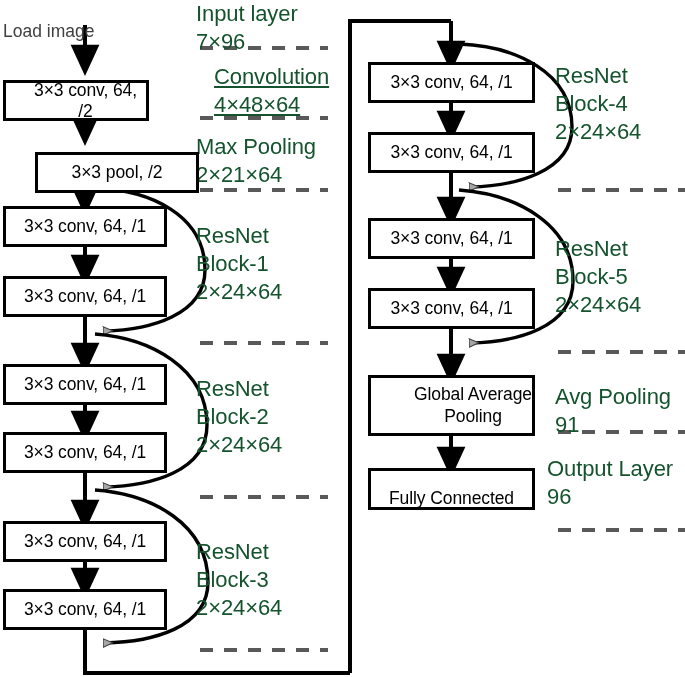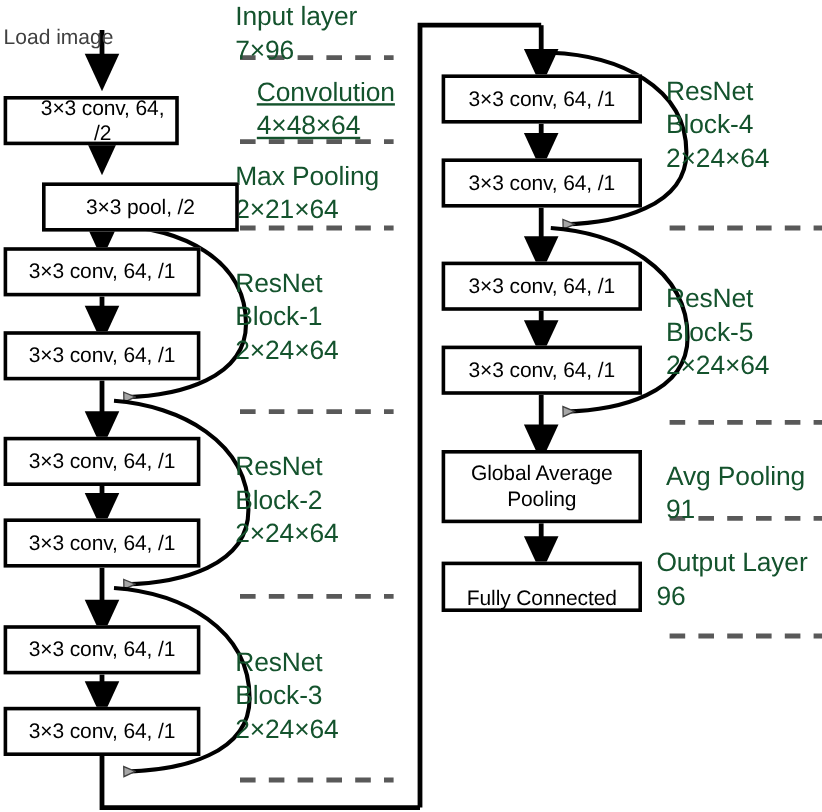--- a/index.html
+++ b/index.html
@@ -34,20 +34,21 @@
     text-align: center;
     color: #000000;
     font-size: 17.5px;
     line-height: 1.18;
     letter-spacing: -0.1px;
     z-index: 3;
   }
   .node.two-line {
     font-size: 17.5px;
     line-height: 1.25;
+    justify-content: flex-end;
   }
   .caption {
     position: absolute;
     text-align: left;
     color: #14532d;
     font-size: 22px;
     line-height: 1.28;
     letter-spacing: -0.1px;
     z-index: 2;
     white-space: pre-line;

